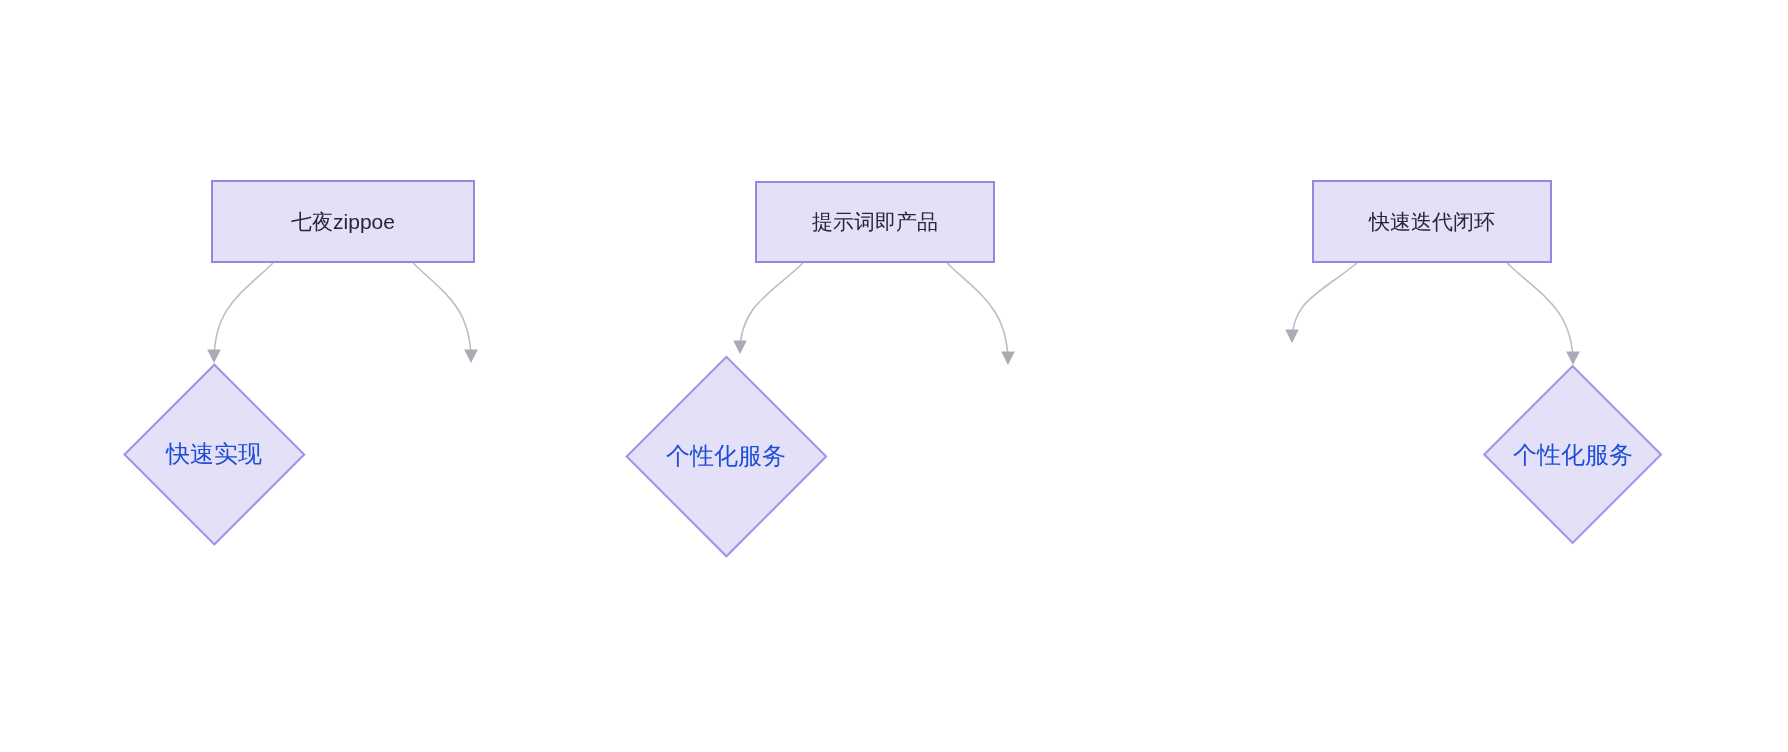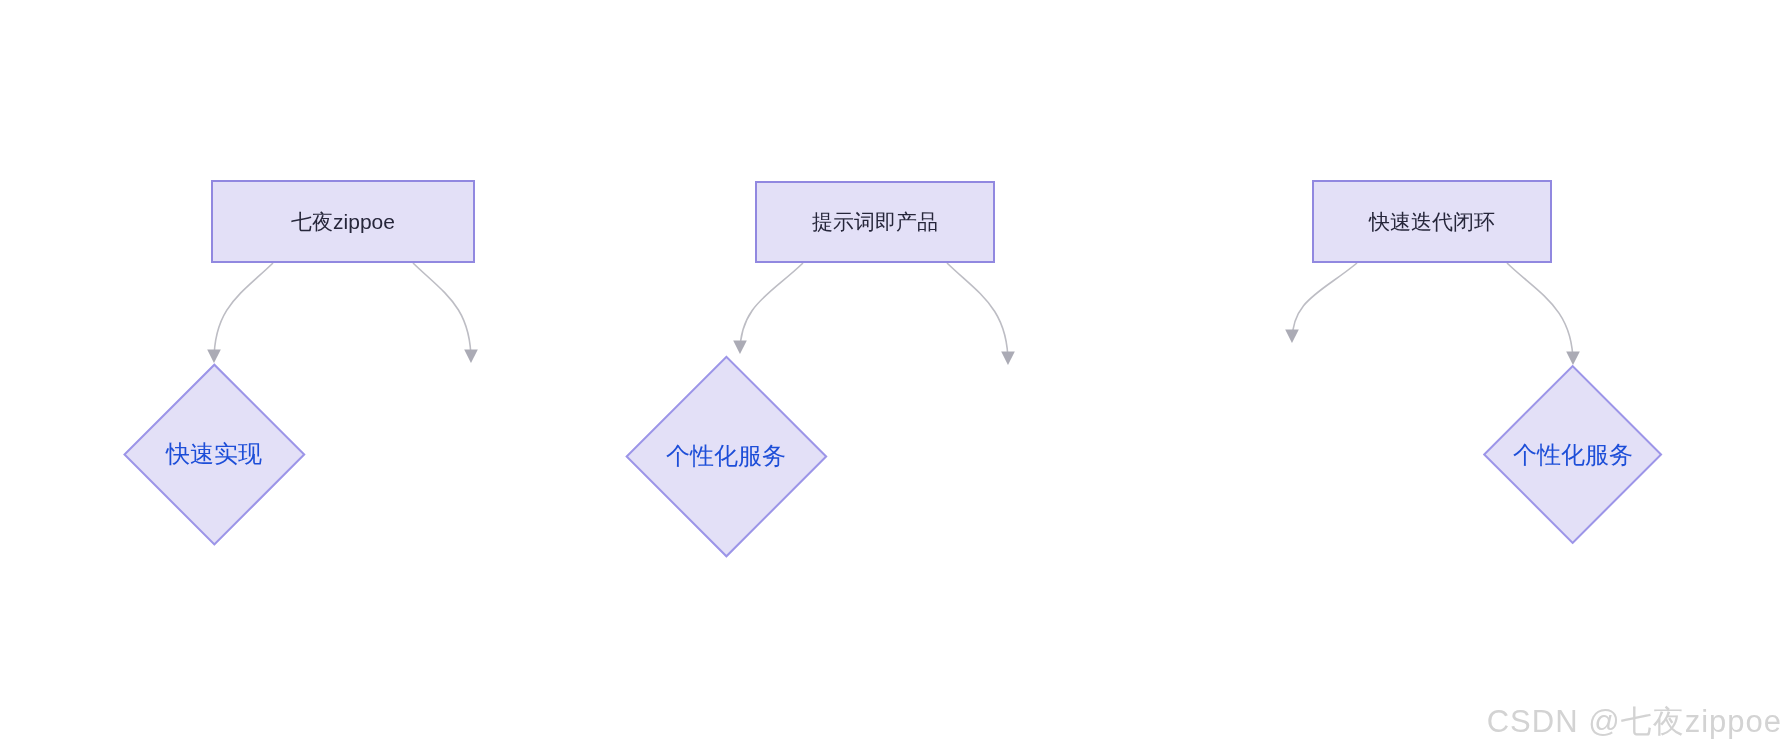--- a/index.html
+++ b/index.html
@@ -108,15 +108,14 @@
   </div>
 
   <div class="node-rect" style="left:1312px; top:180px; width:240px; height:83px;">
     <span>快速迭代闭环</span>
   </div>
   <div class="node-diamond" style="left:1483px; top:365px; width:180px; height:180px;">
     <div class="shape"></div>
     <div class="label">个性化服务</div>
   </div>
 
-  <div class="watermark">CSDN @七夜zippoe</div>
 
 </div>
 
 </body></html>

